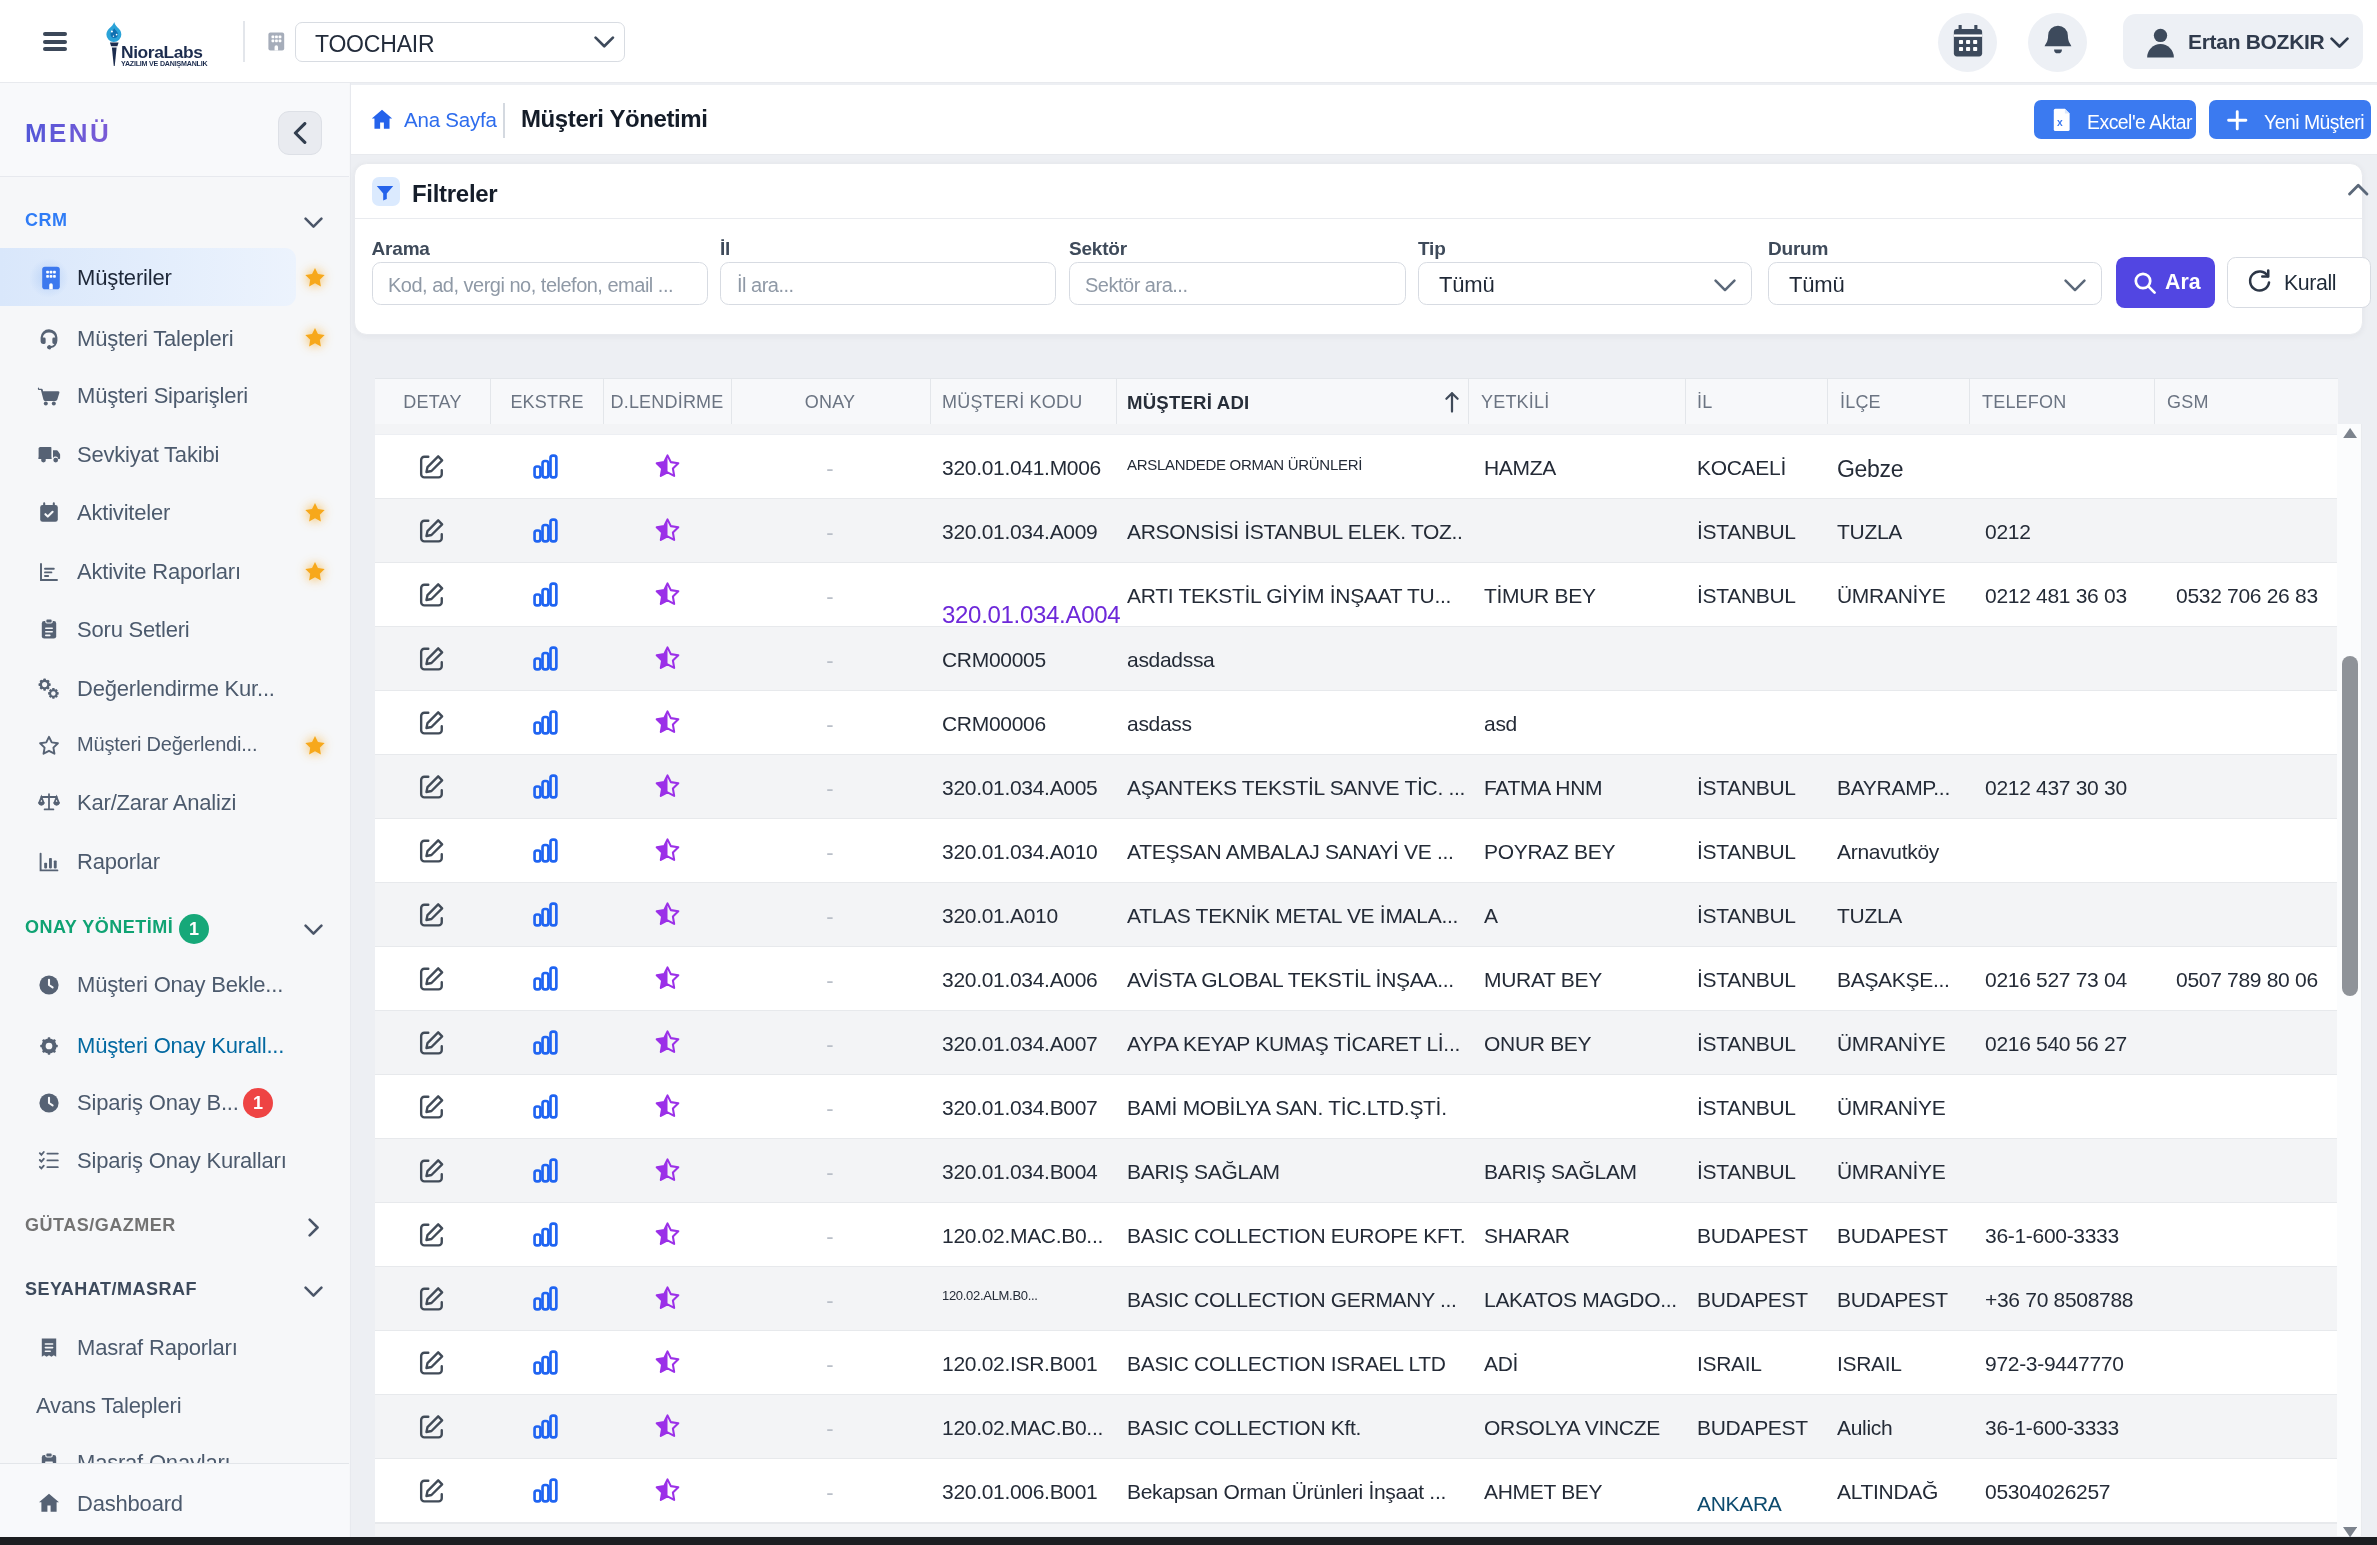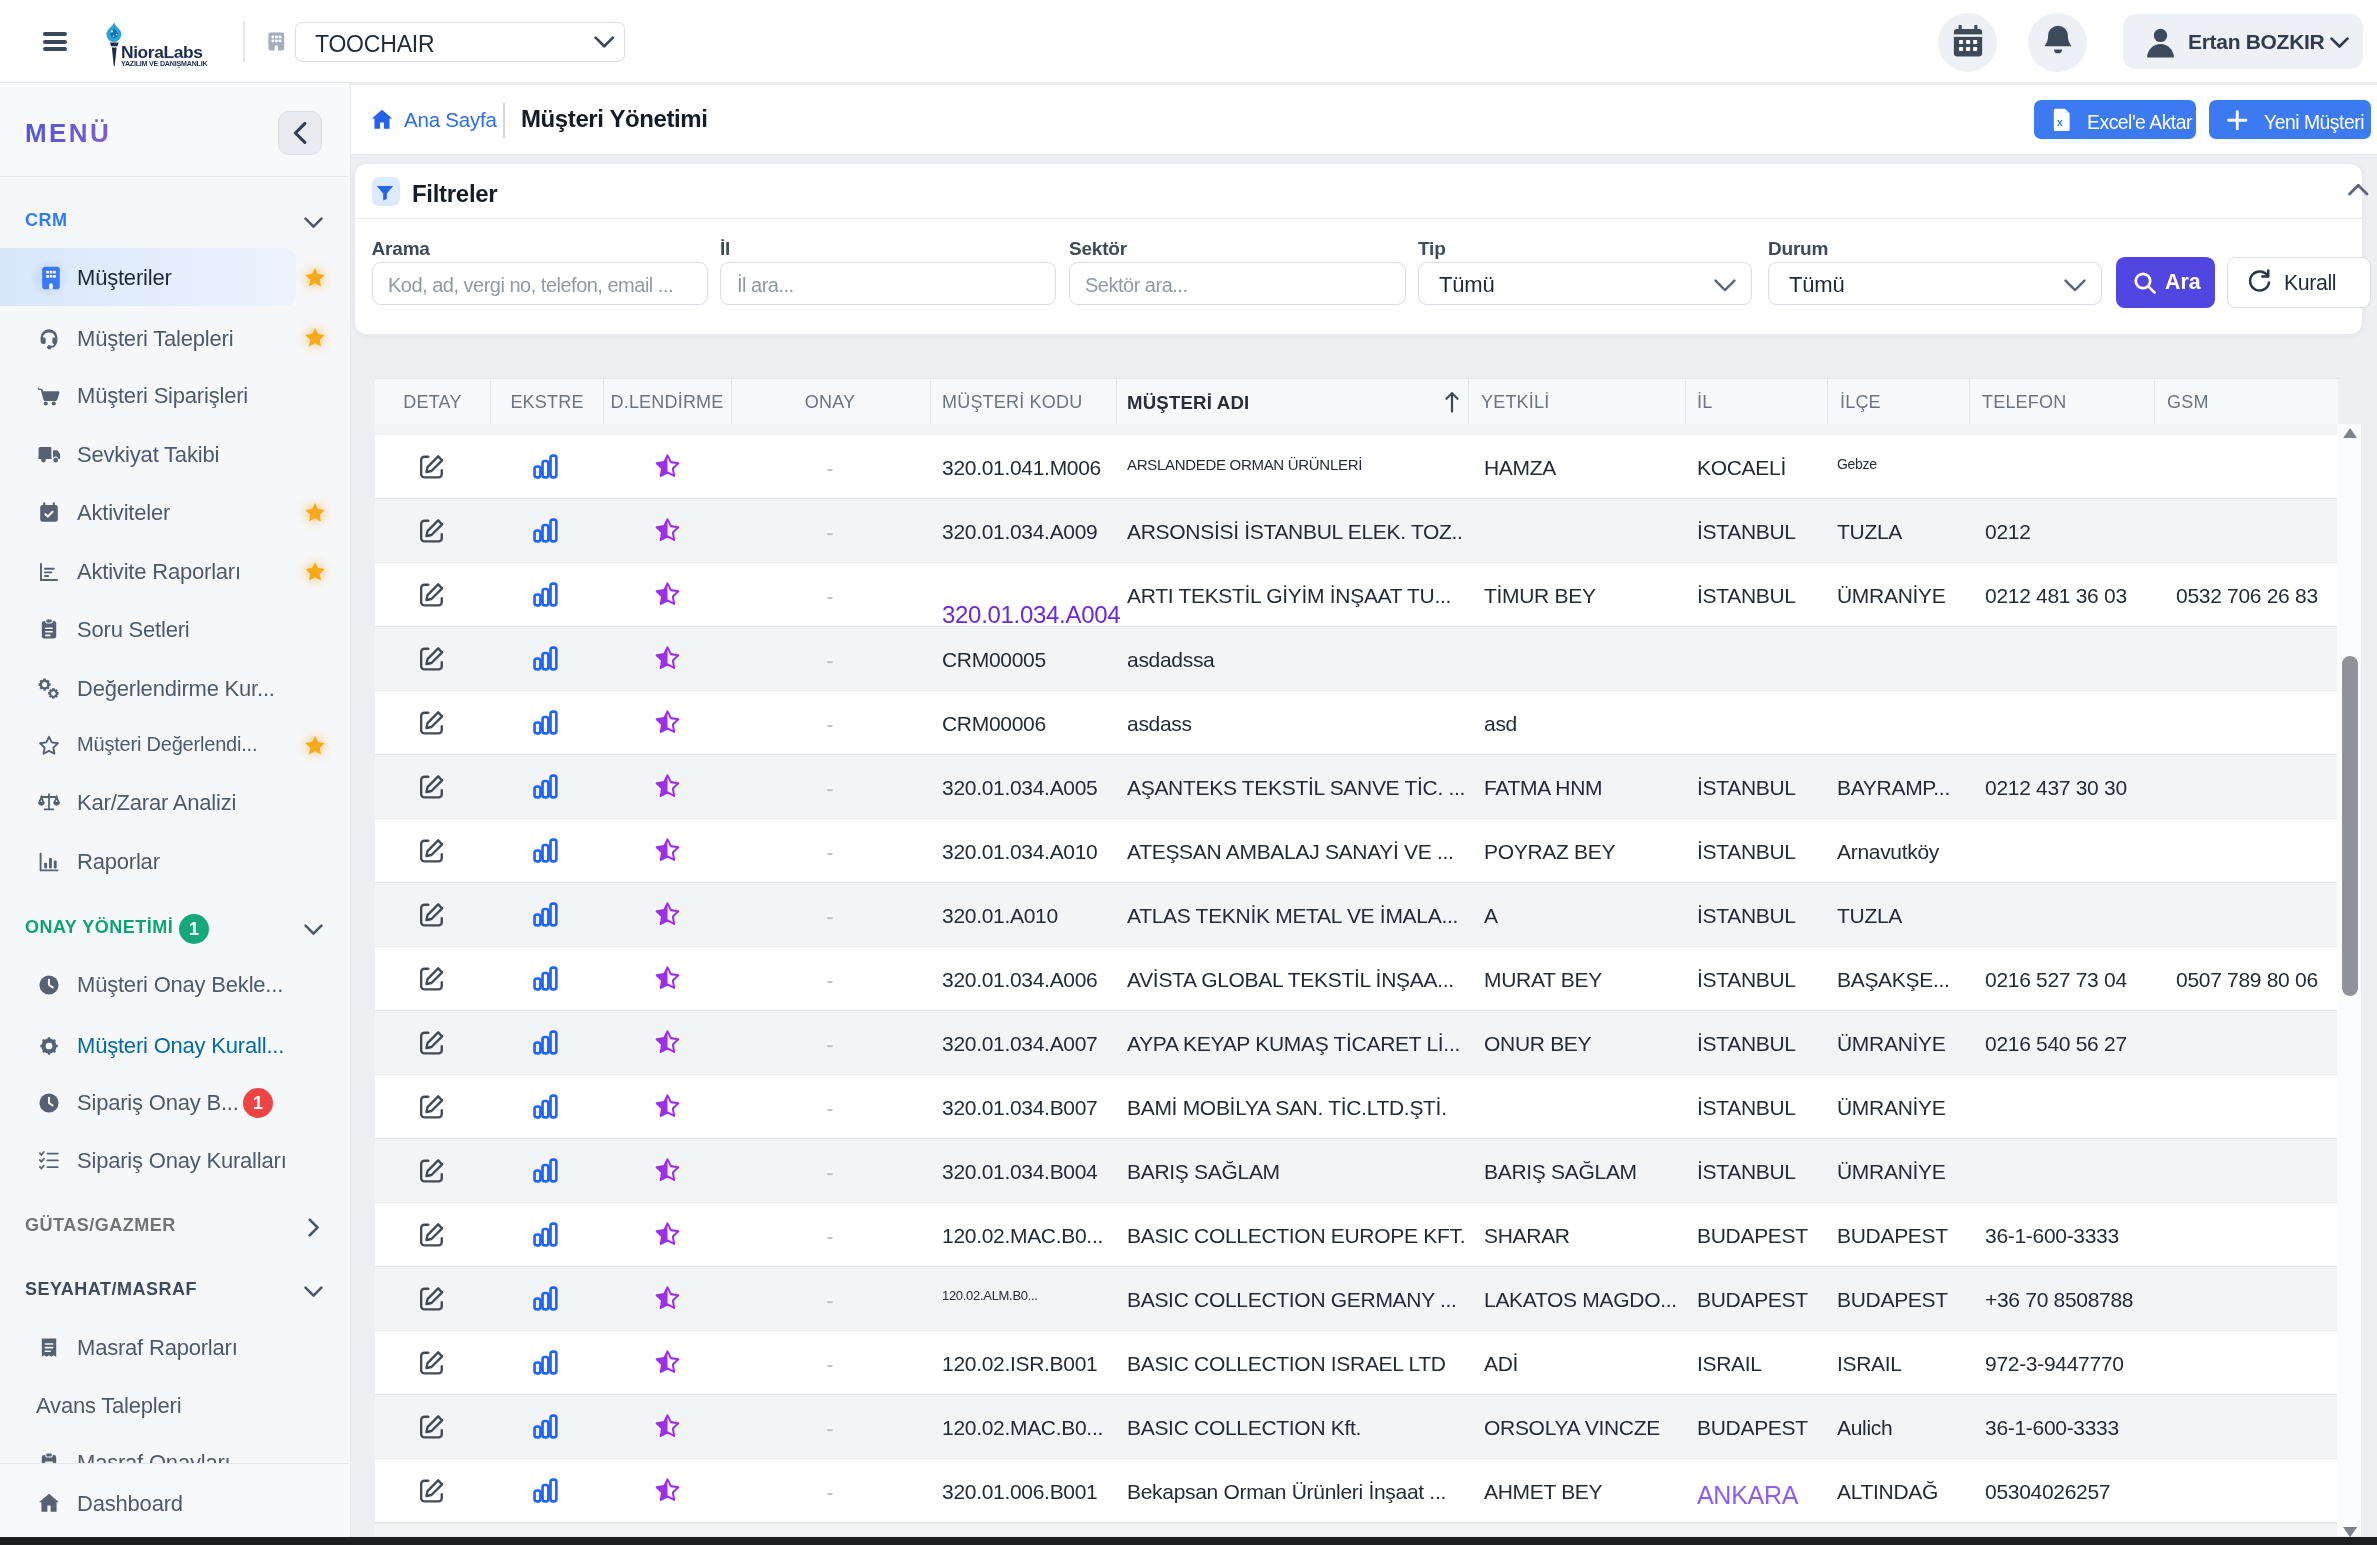--- a/index.html
+++ b/index.html
@@ -354,21 +354,21 @@
         </svg></div>
       <div class="abs" style="left:279px;top:18px"><svg width="27" height="27" viewBox="0 0 34 34" style="">
           <path d="M17 3l4.2 8.5 9.4 1.4-6.8 6.6 1.6 9.4L17 24.4l-8.4 4.5 1.6-9.4-6.8-6.6 9.4-1.4z" fill="none" stroke="#9b30e8" stroke-width="2.6" stroke-linejoin="round"></path>
           <path d="M17 3l4.2 8.5 9.4 1.4-6.8 6.6 1.6 9.4L17 24.4z" fill="#9b30e8" transform="scale(-1,1) translate(-34,0)"></path>
         </svg></div>
       <div class="abs" style="left:356px;top:20.5px;width:198px;text-align:center;font-size:22px;color:#b9bfc8">-</div>
       <div class="abs" style="left:567px;top:21.3px;width:178px;overflow:hidden;font-size:21px;color:#242b37;white-space:nowrap;letter-spacing:-0.3px">320.01.041.M006</div>
       <div class="abs" style="left:752px;top:21.3px;width:337px;overflow:hidden;font-size:15px;color:#242b37;white-space:nowrap;letter-spacing:-0.3px">ARSLANDEDE ORMAN ÜRÜNLERİ</div>
       <div class="abs" style="left:1109px;top:21.3px;width:209px;overflow:hidden;font-size:21px;color:#242b37;white-space:nowrap;letter-spacing:-0.3px">HAMZA</div>
       <div class="abs" style="left:1322px;top:21.3px;width:134px;overflow:hidden;font-size:21px;color:#242b37;white-space:nowrap;letter-spacing:-0.3px">KOCAELİ</div>
-      <div class="abs" style="left:1462px;top:21.3px;width:136px;overflow:hidden;font-size:14px;color:#242b37;white-space:nowrap;letter-spacing:-0.3px">Gebze</div>
+      <div class="abs" style="left:1462px;top:21.3px;width:136px;overflow:hidden;font-size:23px;color:#242b37;white-space:nowrap;letter-spacing:-0.3px">Gebze</div>
     </div>
     <div class="abs" style="left:0;top:64px;width:1963px;height:64px;background:#f3f4f6;border-bottom:0.8px solid #e7e9ec">
       <div class="abs" style="left:43px;top:17.4px"><svg width="28.5" height="28.5" viewBox="0 0 36 36" style="">
           <path d="M13 6H8a4 4 0 0 0-4 4v18a4 4 0 0 0 4 4h18a4 4 0 0 0 4-4v-5" fill="none" stroke="#414b58" stroke-width="3" stroke-linecap="round"></path>
           <path d="M25.5 5.5l5 5L17 24l-6.3 1.3L12 19z" fill="none" stroke="#414b58" stroke-width="3" stroke-linejoin="round"></path>
         </svg></div>
       <div class="abs" style="left:158px;top:19px"><svg width="25" height="25" viewBox="0 0 32 32" style="">
           <g fill="none" stroke="#1f64f2" stroke-width="3.4">
             <rect x="2" y="16" width="7.5" height="14" rx="3"></rect>
             <rect x="12.2" y="9" width="7.5" height="21" rx="3"></rect>
@@ -725,21 +725,21 @@
           </g>
         </svg></div>
       <div class="abs" style="left:279px;top:18px"><svg width="27" height="27" viewBox="0 0 34 34" style="">
           <path d="M17 3l4.2 8.5 9.4 1.4-6.8 6.6 1.6 9.4L17 24.4l-8.4 4.5 1.6-9.4-6.8-6.6 9.4-1.4z" fill="none" stroke="#9b30e8" stroke-width="2.6" stroke-linejoin="round"></path>
           <path d="M17 3l4.2 8.5 9.4 1.4-6.8 6.6 1.6 9.4L17 24.4z" fill="#9b30e8" transform="scale(-1,1) translate(-34,0)"></path>
         </svg></div>
       <div class="abs" style="left:356px;top:20.5px;width:198px;text-align:center;font-size:22px;color:#b9bfc8">-</div>
       <div class="abs" style="left:567px;top:21.3px;width:178px;overflow:hidden;font-size:21px;color:#242b37;white-space:nowrap;letter-spacing:-0.3px">320.01.006.B001</div>
       <div class="abs" style="left:752px;top:21.3px;width:337px;overflow:hidden;font-size:21px;color:#242b37;white-space:nowrap;letter-spacing:-0.3px">Bekapsan Orman Ürünleri İnşaat ...</div>
       <div class="abs" style="left:1109px;top:21.3px;width:209px;overflow:hidden;font-size:21px;color:#242b37;white-space:nowrap;letter-spacing:-0.3px">AHMET BEY</div>
-      <div class="abs" style="left:1322px;top:22px;width:134px;overflow:hidden;font-size:25px;color:#8b5cf6;white-space:nowrap;letter-spacing:-0.3px">ANKARA</div>
+      <div class="abs" style="left:1322px;top:33px;width:134px;overflow:hidden;font-size:21px;color:#0c4a6e;white-space:nowrap;letter-spacing:-0.3px">ANKARA</div>
       <div class="abs" style="left:1462px;top:21.3px;width:136px;overflow:hidden;font-size:21px;color:#242b37;white-space:nowrap;letter-spacing:-0.3px">ALTINDAĞ</div>
       <div class="abs" style="left:1610px;top:21.3px;width:174px;overflow:hidden;font-size:21px;color:#242b37;white-space:nowrap;letter-spacing:-0.3px">05304026257</div>
     </div>
   </div>
 <div class="abs" style="left:375px;top:1523px;width:1963px;height:13.4px;background:#f3f4f6;border-top:0.8px solid #e7e9ec"></div>
 <div class="abs" style="left:2337px;top:424px;width:24.5px;height:1112px;background:#fbfcfd;border-right:1.6px solid #e9ebee"></div>
 <div class="abs" style="left:2343px;top:427px"><svg width="14.2" height="10.3" viewBox="0 0 18 13" style="">
       <path d="M9 0L18 13H0z" fill="#7c838d"></path>
     </svg></div>
 <div class="abs" style="left:2343px;top:1526px"><svg width="14.2" height="10.3" viewBox="0 0 18 13" style="">

